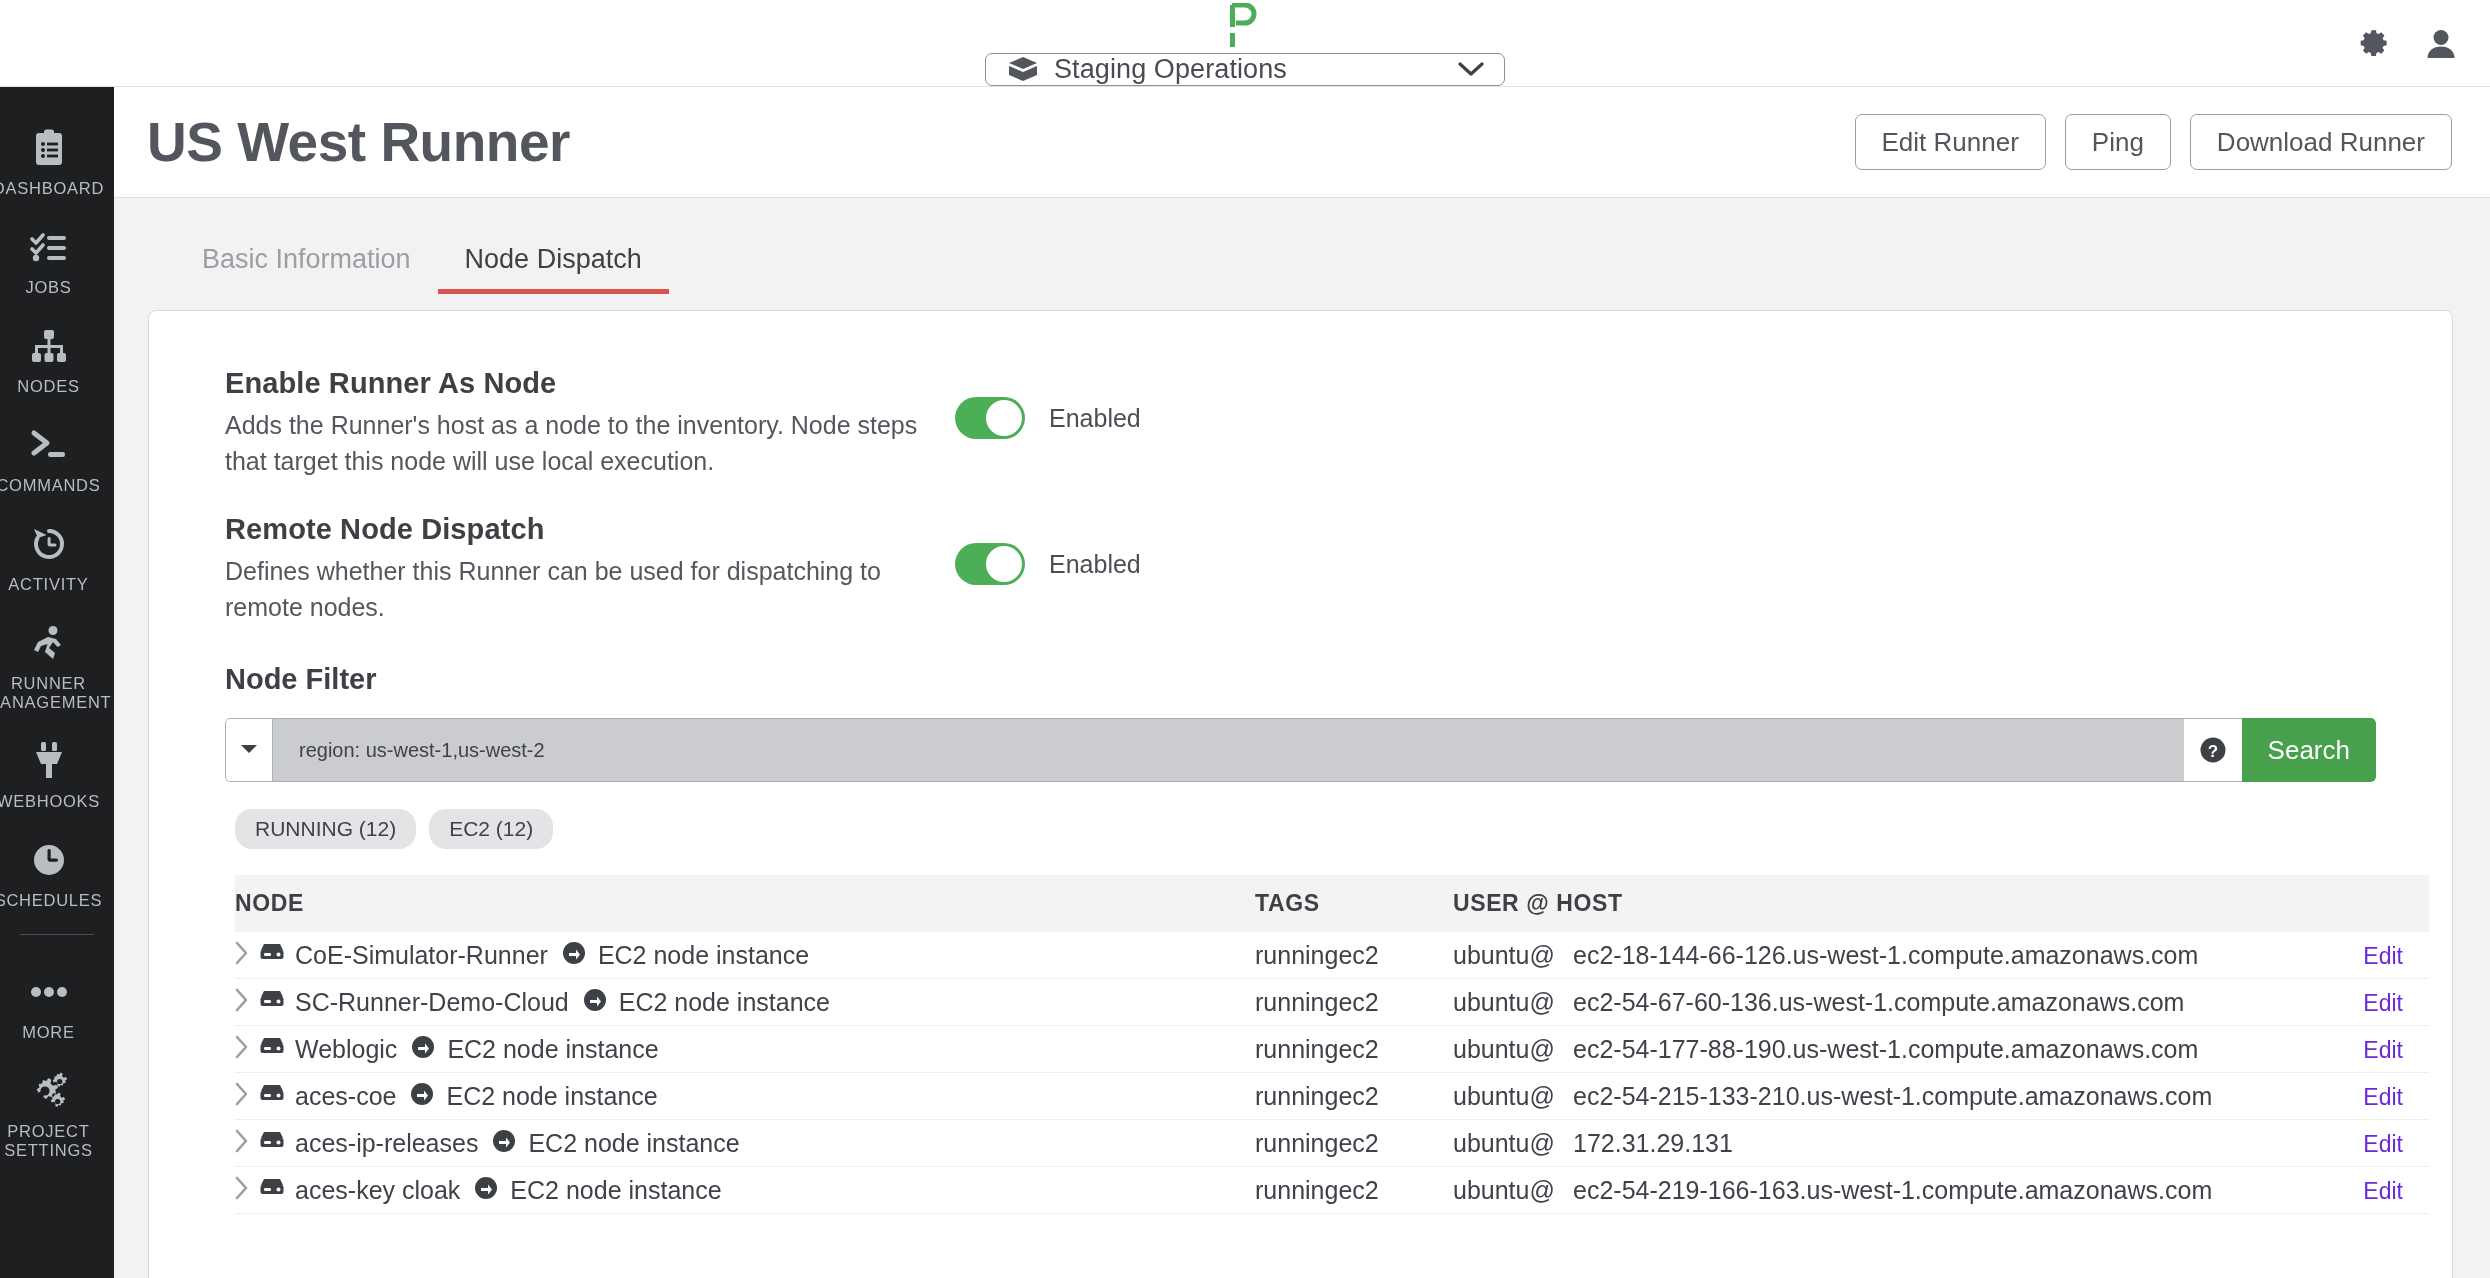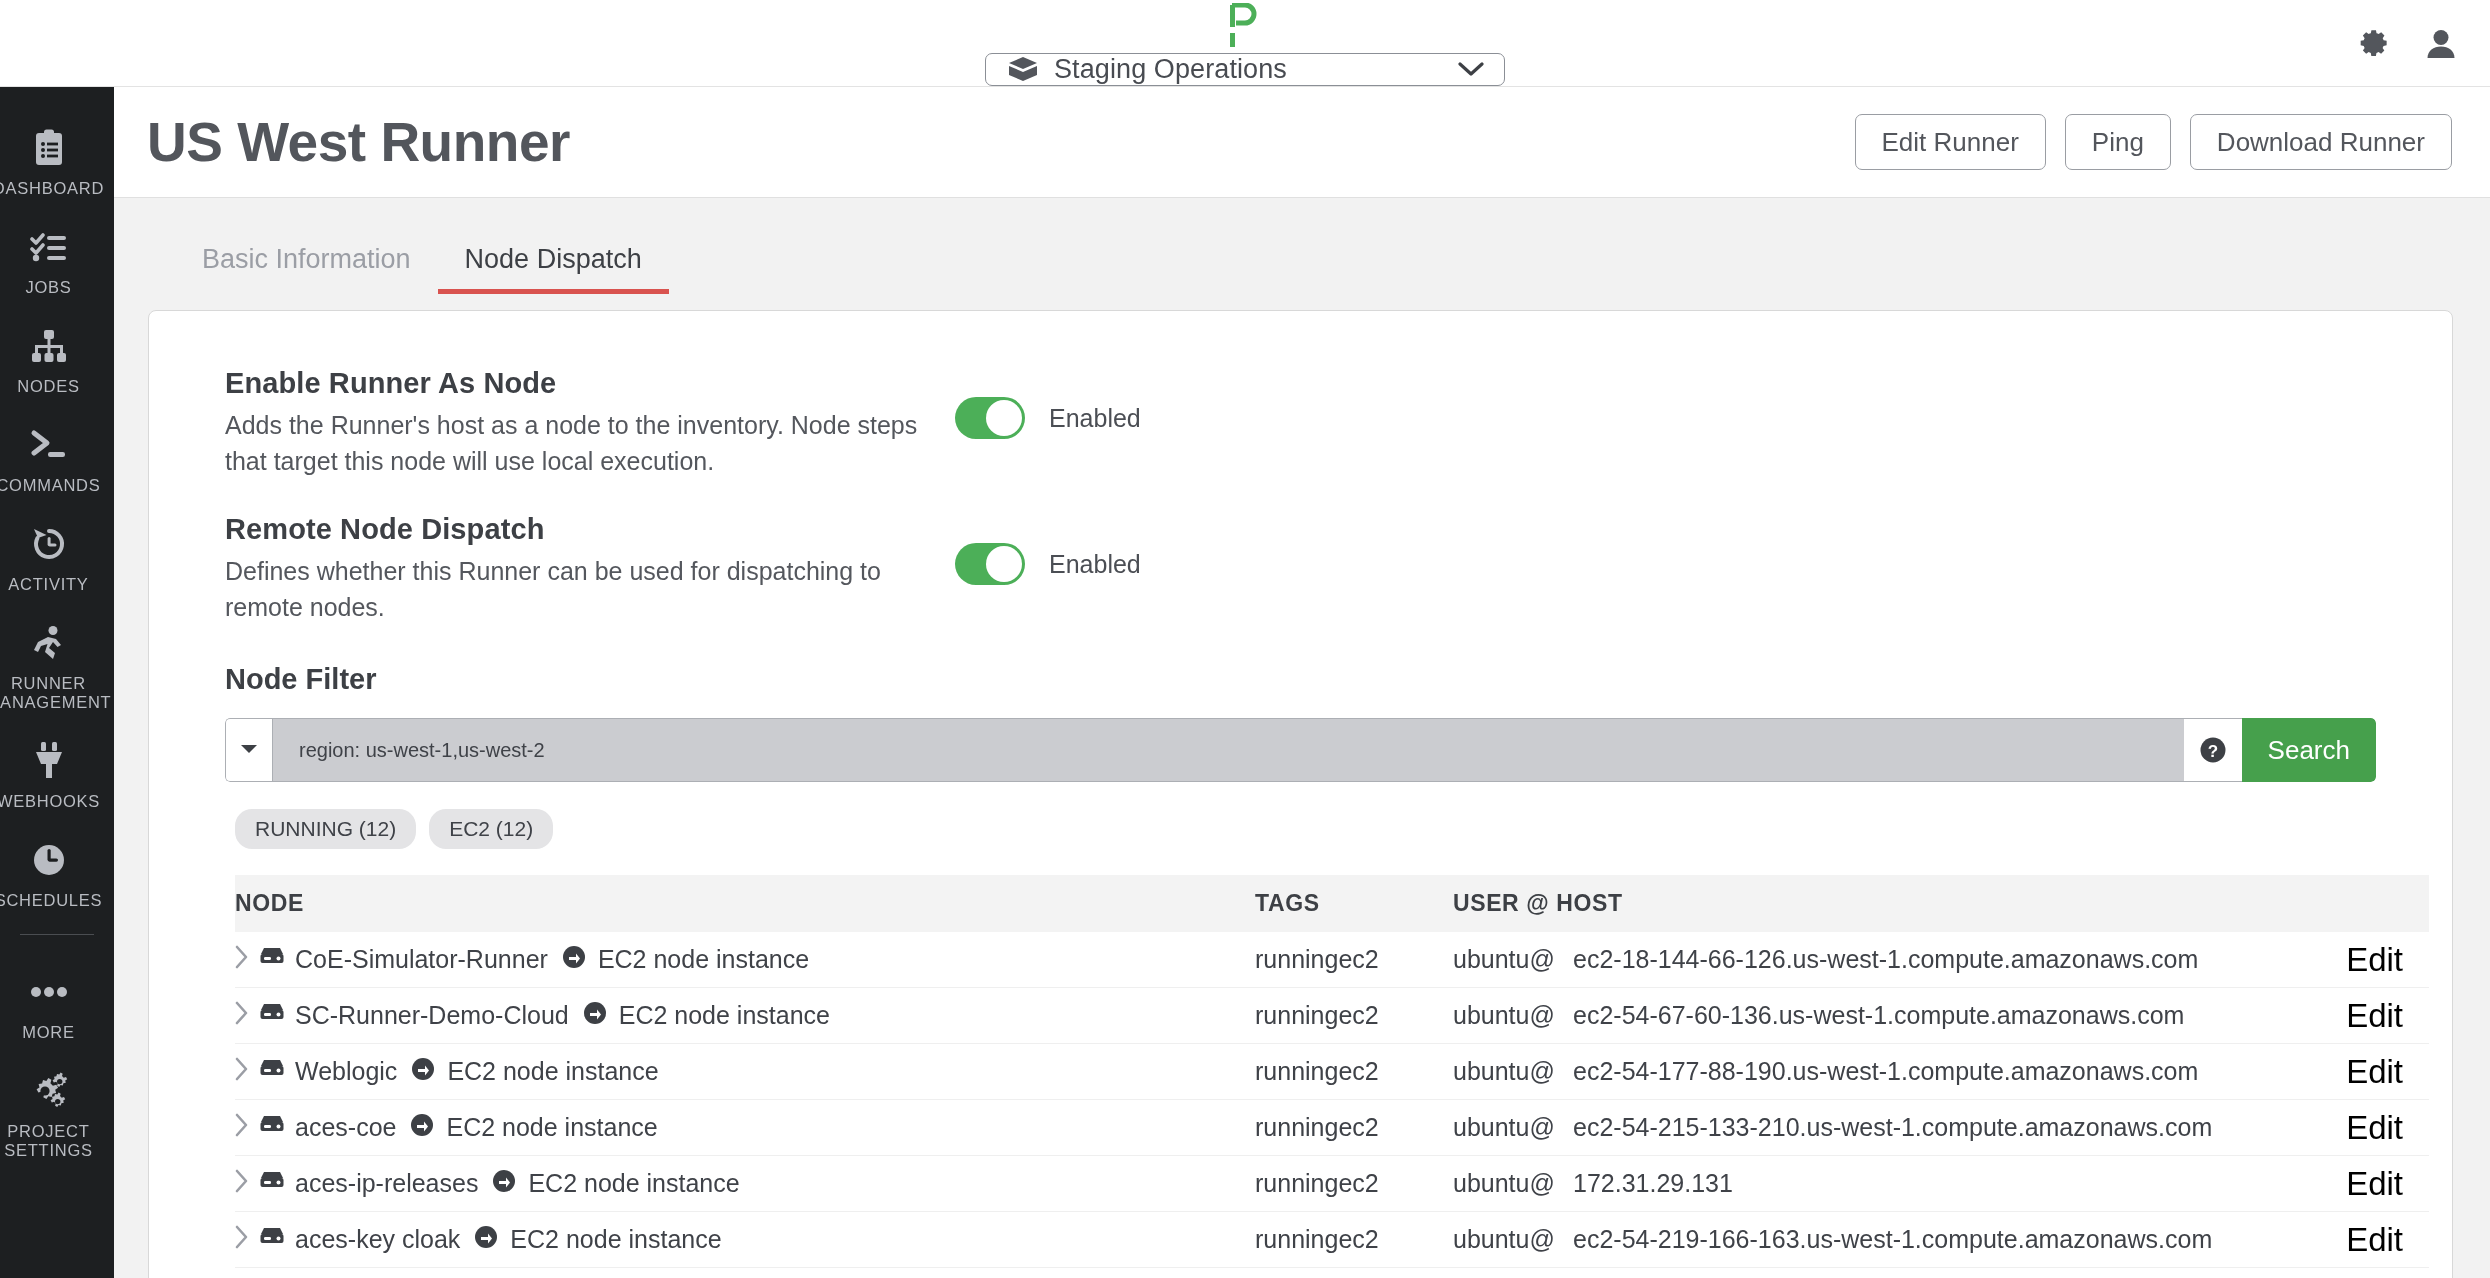--- a/index.html
+++ b/index.html
@@ -272,21 +272,21 @@
   .col-edit { text-align: right; padding-right: 26px !important; width: 130px; }
 
   .node-cell { display: flex; align-items: flex-start; gap: 10px; }
   .chev-right { display: inline-flex; align-items: center; cursor: pointer; }
   .server-icon { display: inline-flex; align-items: center; }
   .node-name { color: #3f4248; }
   .badge-icon { display: inline-flex; align-items: center; margin: 0 2px 0 4px; }
   .node-type { color: #3f4248; }
   .tag-list { display: flex; }
   .tag { color: #3f4248; cursor: pointer; }
-  .edit-link { color: #000000; text-decoration: none; font-size: 33px; cursor: pointer; }
+  .edit-link { color: #6d28d9; text-decoration: none; font-size: 23px; cursor: pointer; }
 </style>
 </head>
 <body>
 
 <div class="topbar">
 
   <div class="logo">
     <svg width="34" height="46" viewBox="0 0 34 46">
       <path d="M4 2 h13 a9 9 0 0 1 0 18 h-9" stroke="#4caf58" stroke-width="5" fill="none"></path>
       <rect x="2" y="2" width="5" height="22" fill="#4caf58"></rect>

